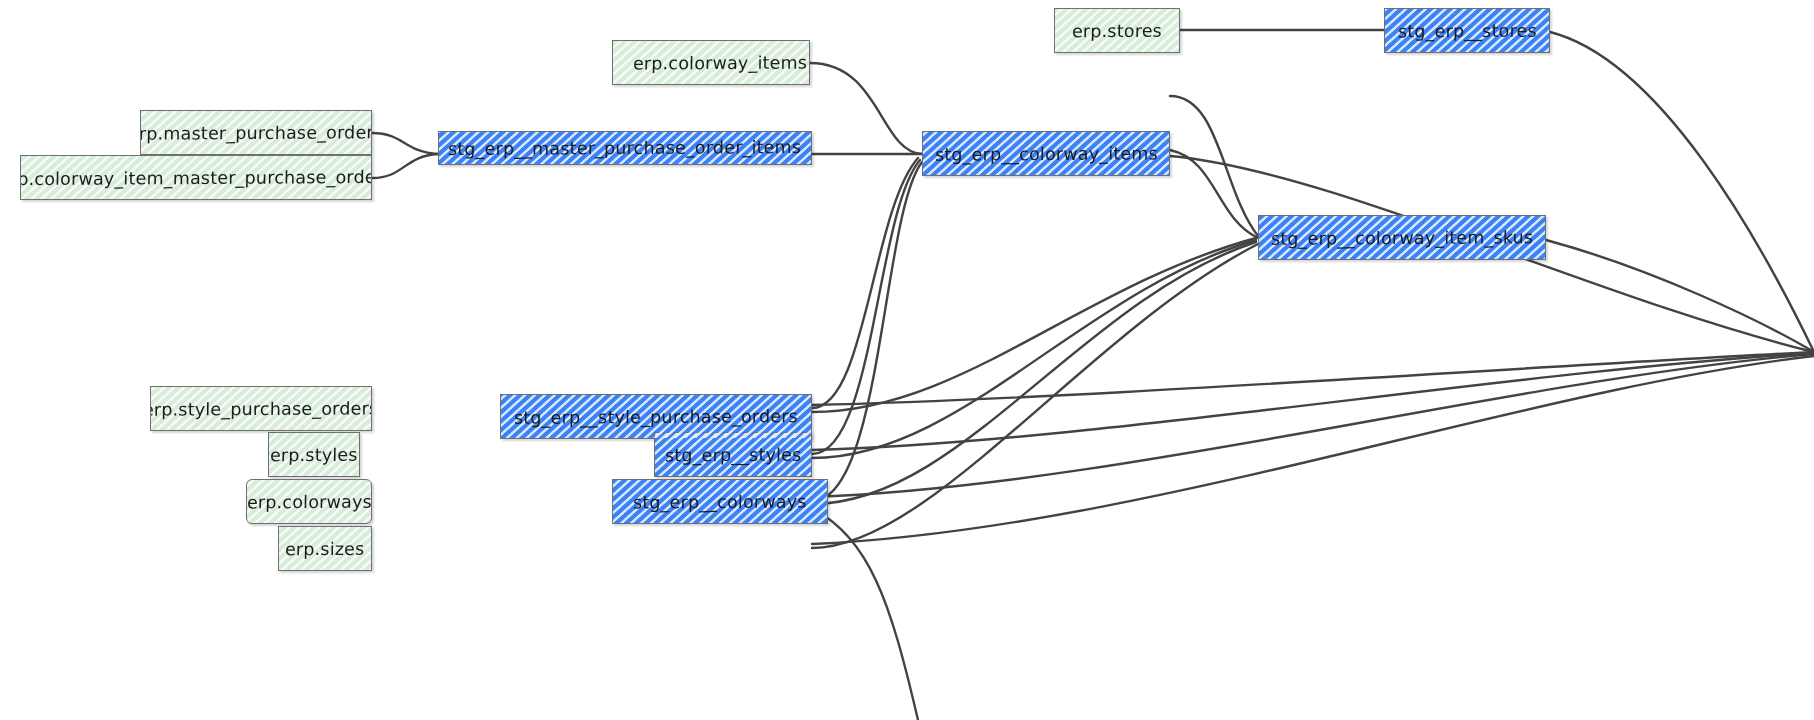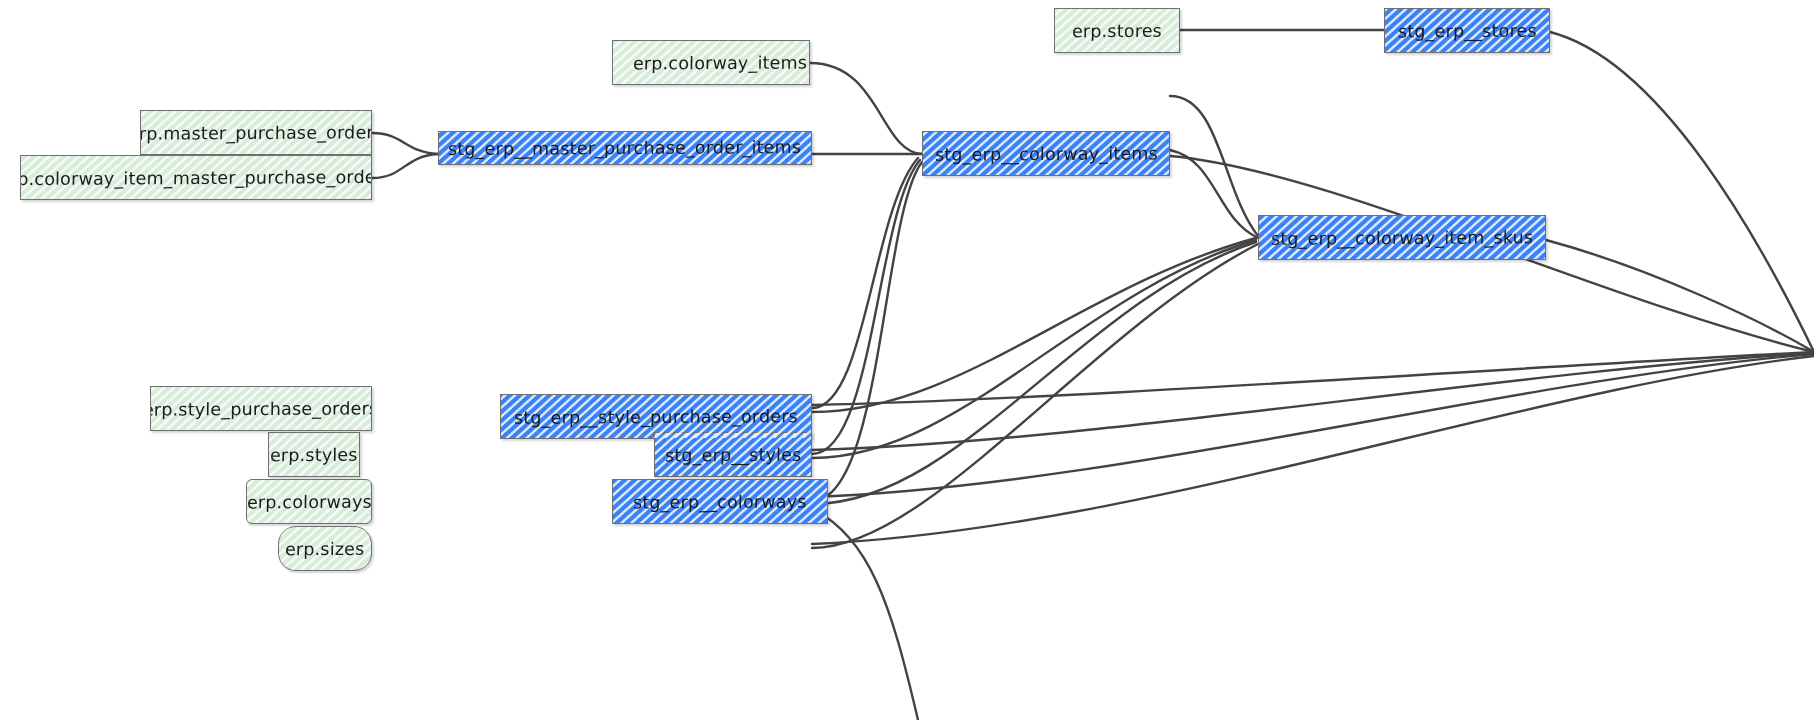--- a/index.html
+++ b/index.html
@@ -167,17 +167,17 @@
       <span class="label">stg_erp__styles</span>
     </div>
     <div class="node source" style="left: 246px; top: 479px; width: 126px; height: 45px; border-radius: 6px;">
       <span class="hatch"></span>
       <span class="label">erp.colorways</span>
     </div>
     <div class="node model" style="left: 612px; top: 479px; width: 216px; height: 45px;">
       <span class="hatch"></span>
       <span class="label">stg_erp__colorways</span>
     </div>
-    <div class="node source" style="left: 278px; top: 526px; width: 94px; height: 45px; border-radius: 18px;">
+    <div class="node source" style="left: 278px; top: 526px; width: 94px; height: 45px;">
       <span class="hatch"></span>
       <span class="label">erp.sizes</span>
     </div>
   </div>
 
 </body></html>

